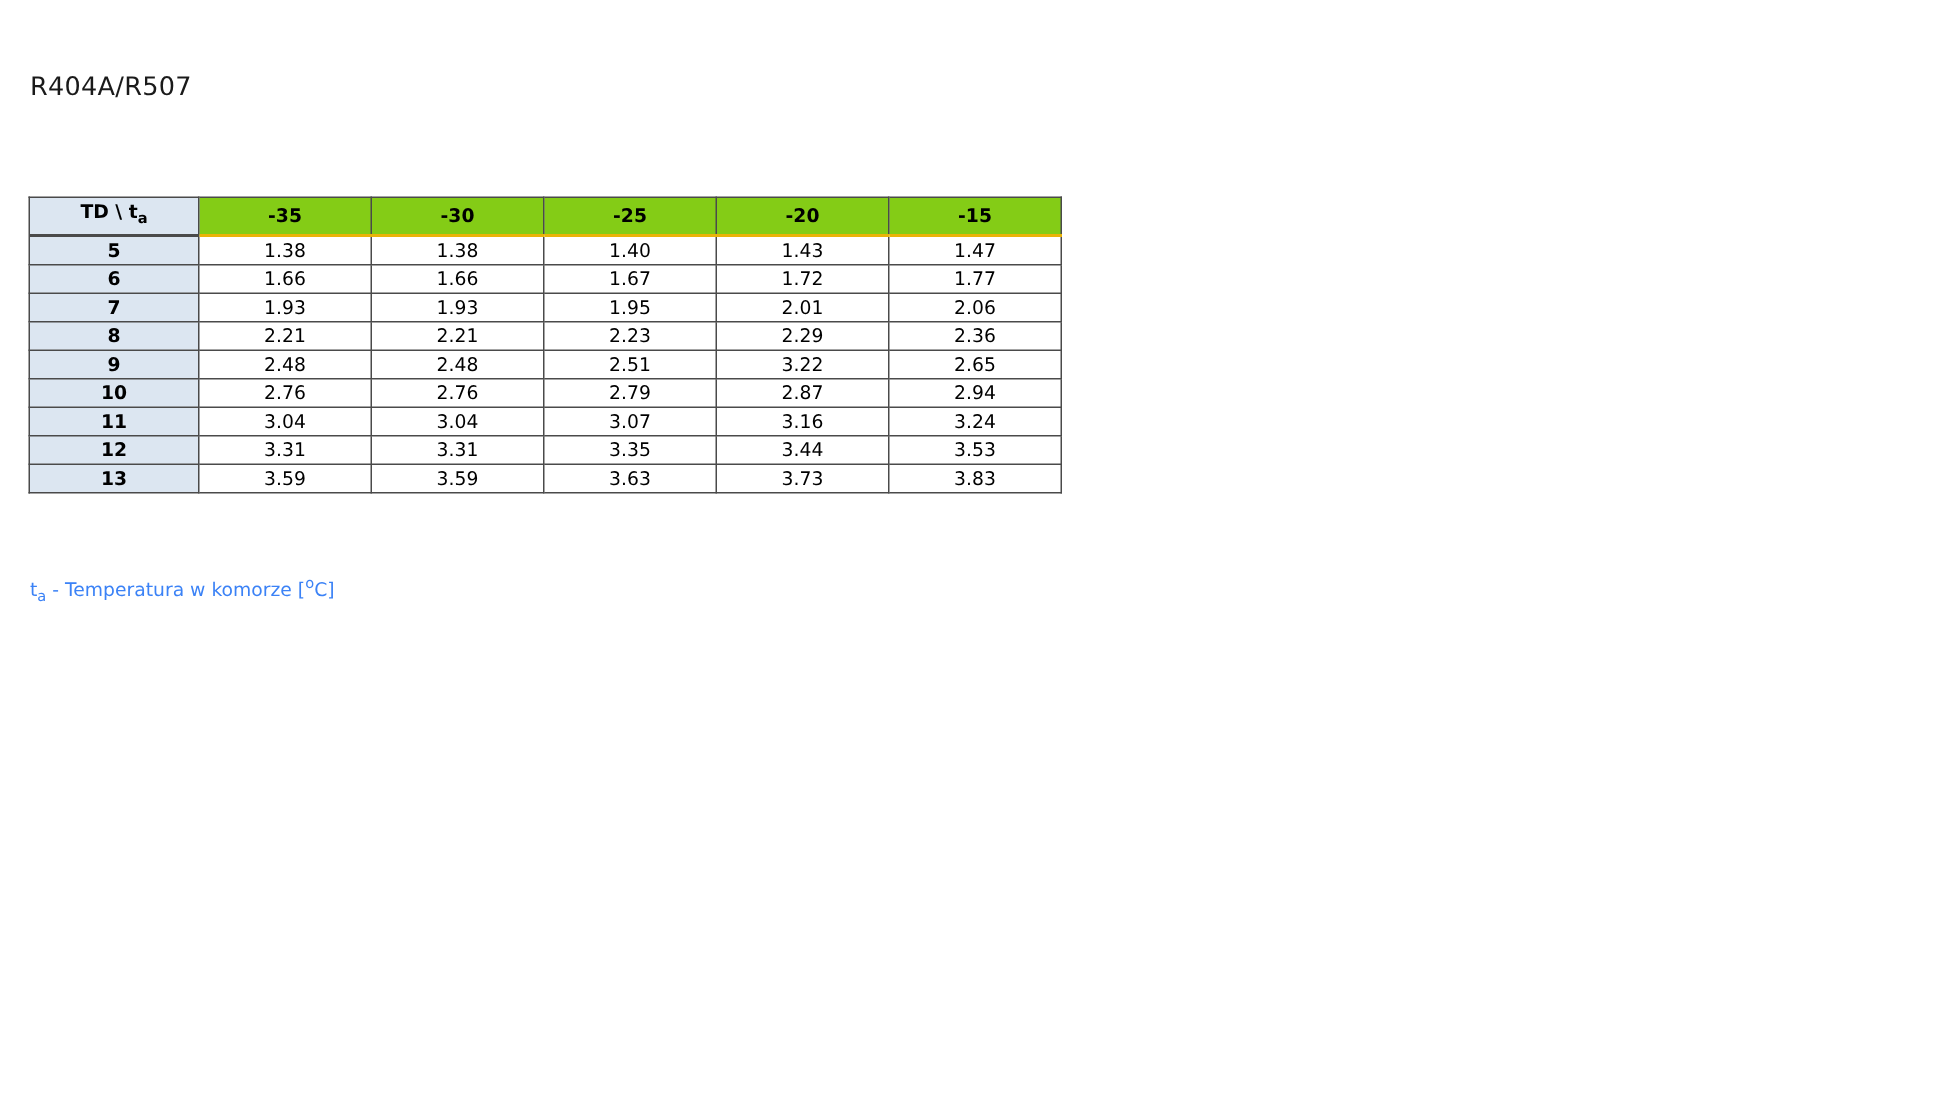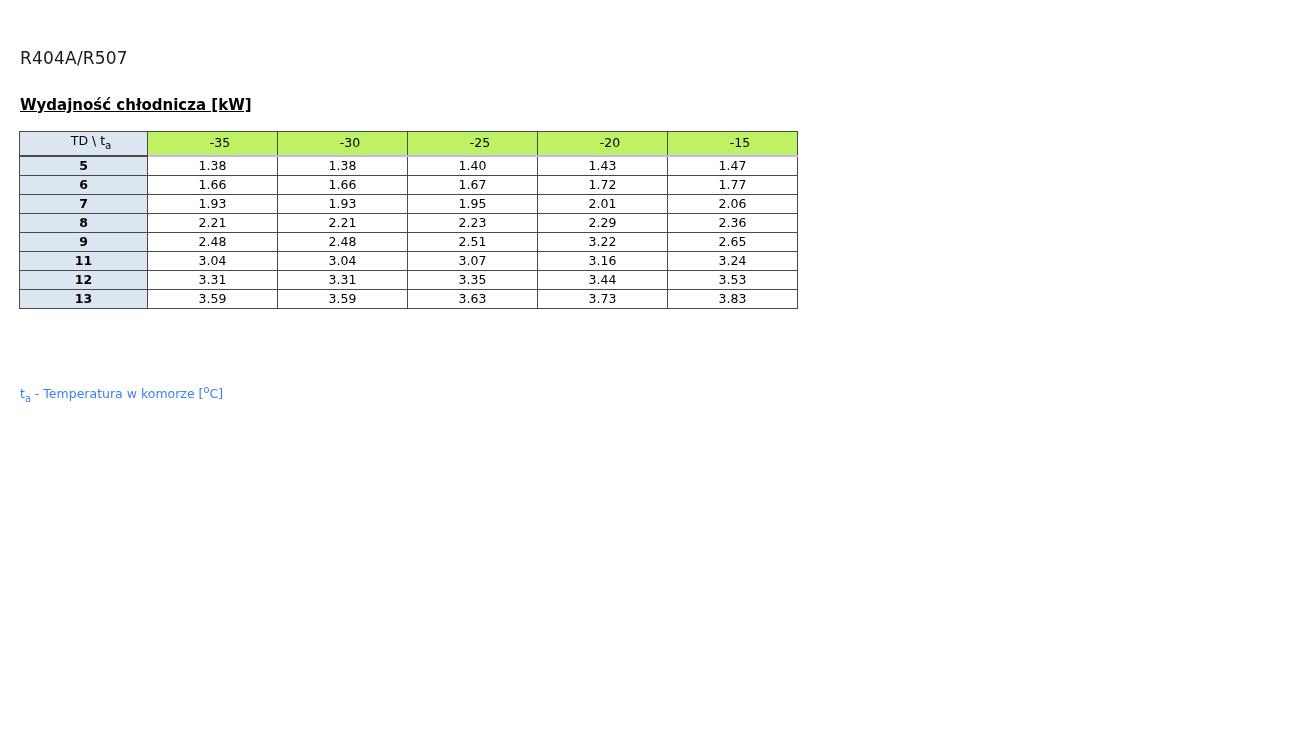--- a/index.html
+++ b/index.html
@@ -53,27 +53,26 @@
     border: 1px solid #4a4a4a;
     height: 18px;
     line-height: 18px;
     padding: 0;
     text-align: center;
     vertical-align: middle;
     font-weight: normal;
   }
   table.capacity th.corner,
   table.capacity th.colhead {
-    font-weight: normal;
+    font-weight: bold;
     background: #dce6f1;
-    padding-left: 15px;
   }
   table.capacity th.colhead {
-    background: #bef264;
-    border-bottom: 2px solid #c4b5fd;
+    background: #84cc16;
+    border-bottom: 2px solid #eab308;
   }
   table.capacity th.corner {
     width: 112px;
     border-bottom: 2px solid #4a4a4a;
   }
   table.capacity th.colhead {
     width: 114px;
   }
   table.capacity td.rowhead {
     font-weight: bold;
@@ -108,21 +107,20 @@
   .legend.l1 { top: 356px; }
   .legend.l2 { top: 375px; }
 </style>
 </head>
 <body>
 
 <div class="page">
 
   <div class="refrigerant-title">R404A/R507</div>
 
-  <div class="section-heading">Wydajność chłodnicza [kW] </div>
 
   <table class="capacity">
     <thead>
       <tr>
         <th class="corner"><span>TD \ t</span><span class="sub">a</span></th>
         <th class="colhead">-35</th>
         <th class="colhead">-30</th>
         <th class="colhead">-25</th>
         <th class="colhead">-20</th>
         <th class="colhead">-15</th>
@@ -163,20 +161,28 @@
       </tr>
       <tr>
         <td class="rowhead">9</td>
         <td class="val">2.48</td>
         <td class="val">2.48</td>
         <td class="val">2.51</td>
         <td class="val">3.22</td>
         <td class="val">2.65</td>
       </tr>
       <tr>
+        <td class="rowhead">10</td>
+        <td class="val">2.76</td>
+        <td class="val">2.76</td>
+        <td class="val">2.79</td>
+        <td class="val">2.87</td>
+        <td class="val">2.94</td>
+      </tr>
+      <tr>
         <td class="rowhead">11</td>
         <td class="val">3.04</td>
         <td class="val">3.04</td>
         <td class="val">3.07</td>
         <td class="val">3.16</td>
         <td class="val">3.24</td>
       </tr>
       <tr>
         <td class="rowhead">12</td>
         <td class="val">3.31</td>

